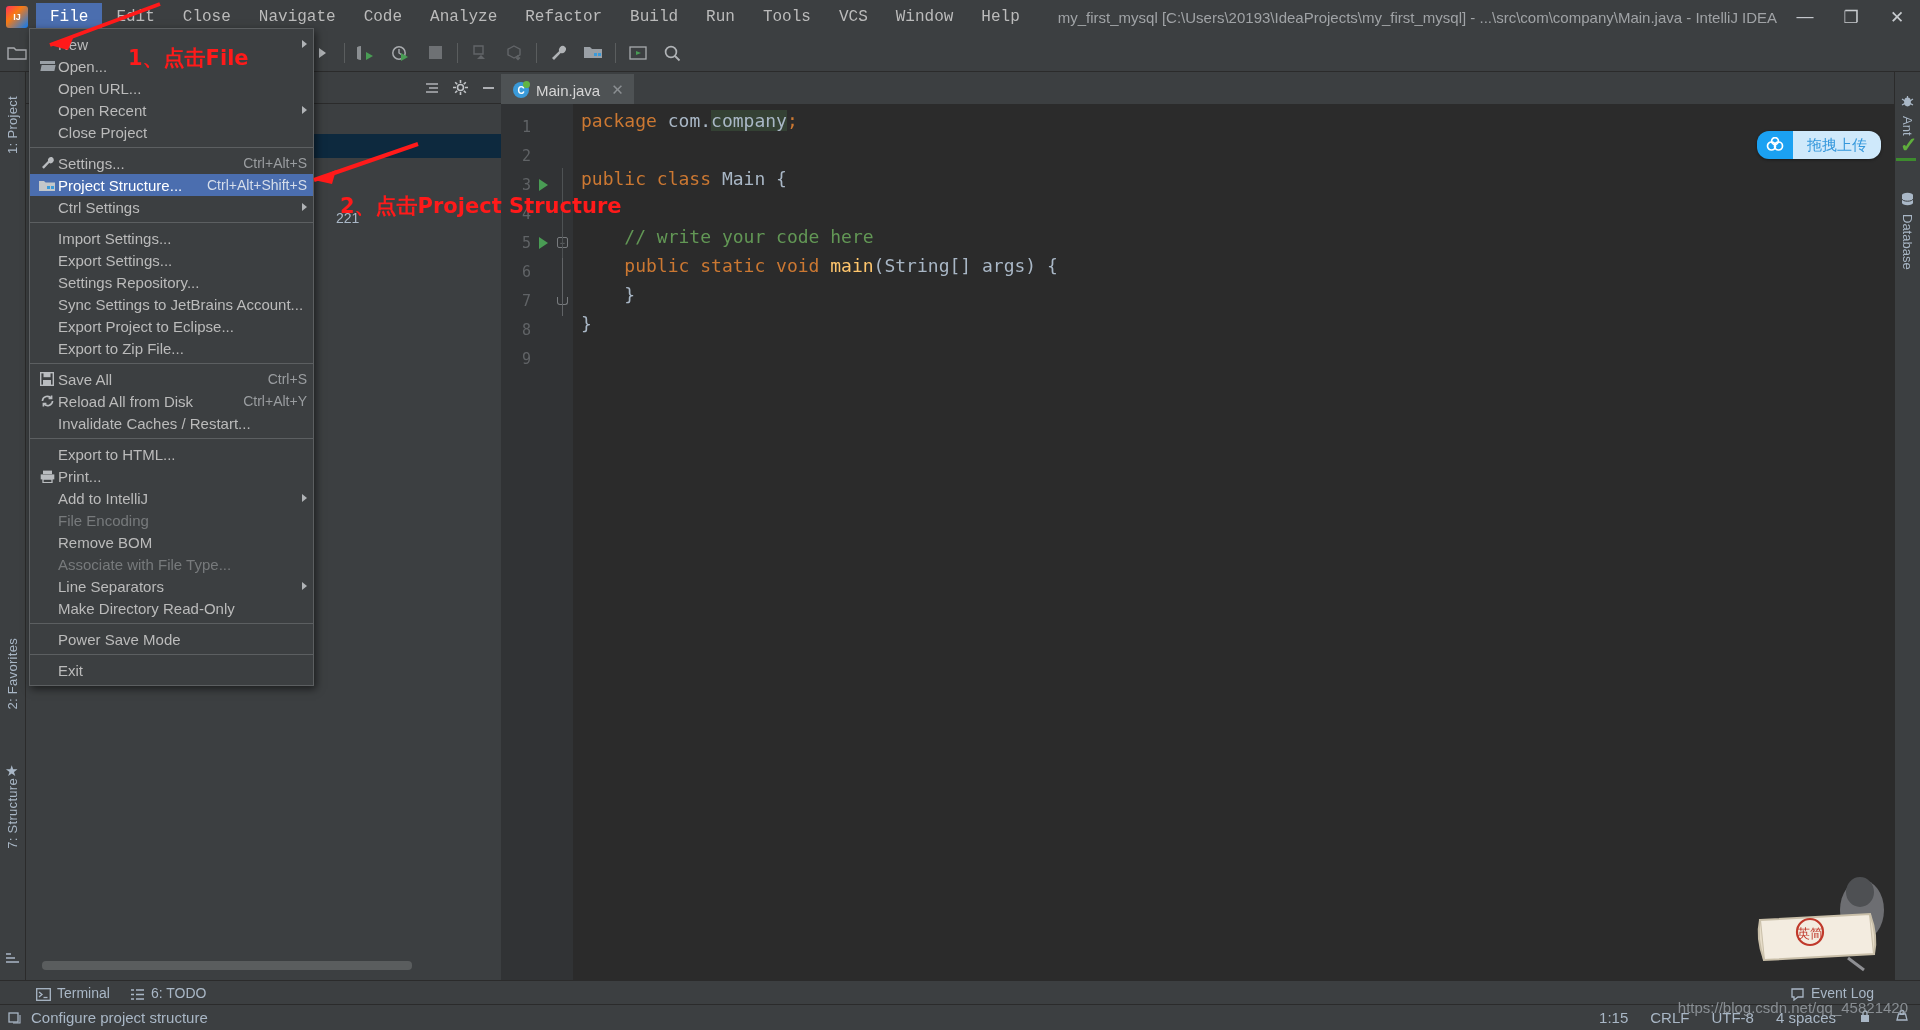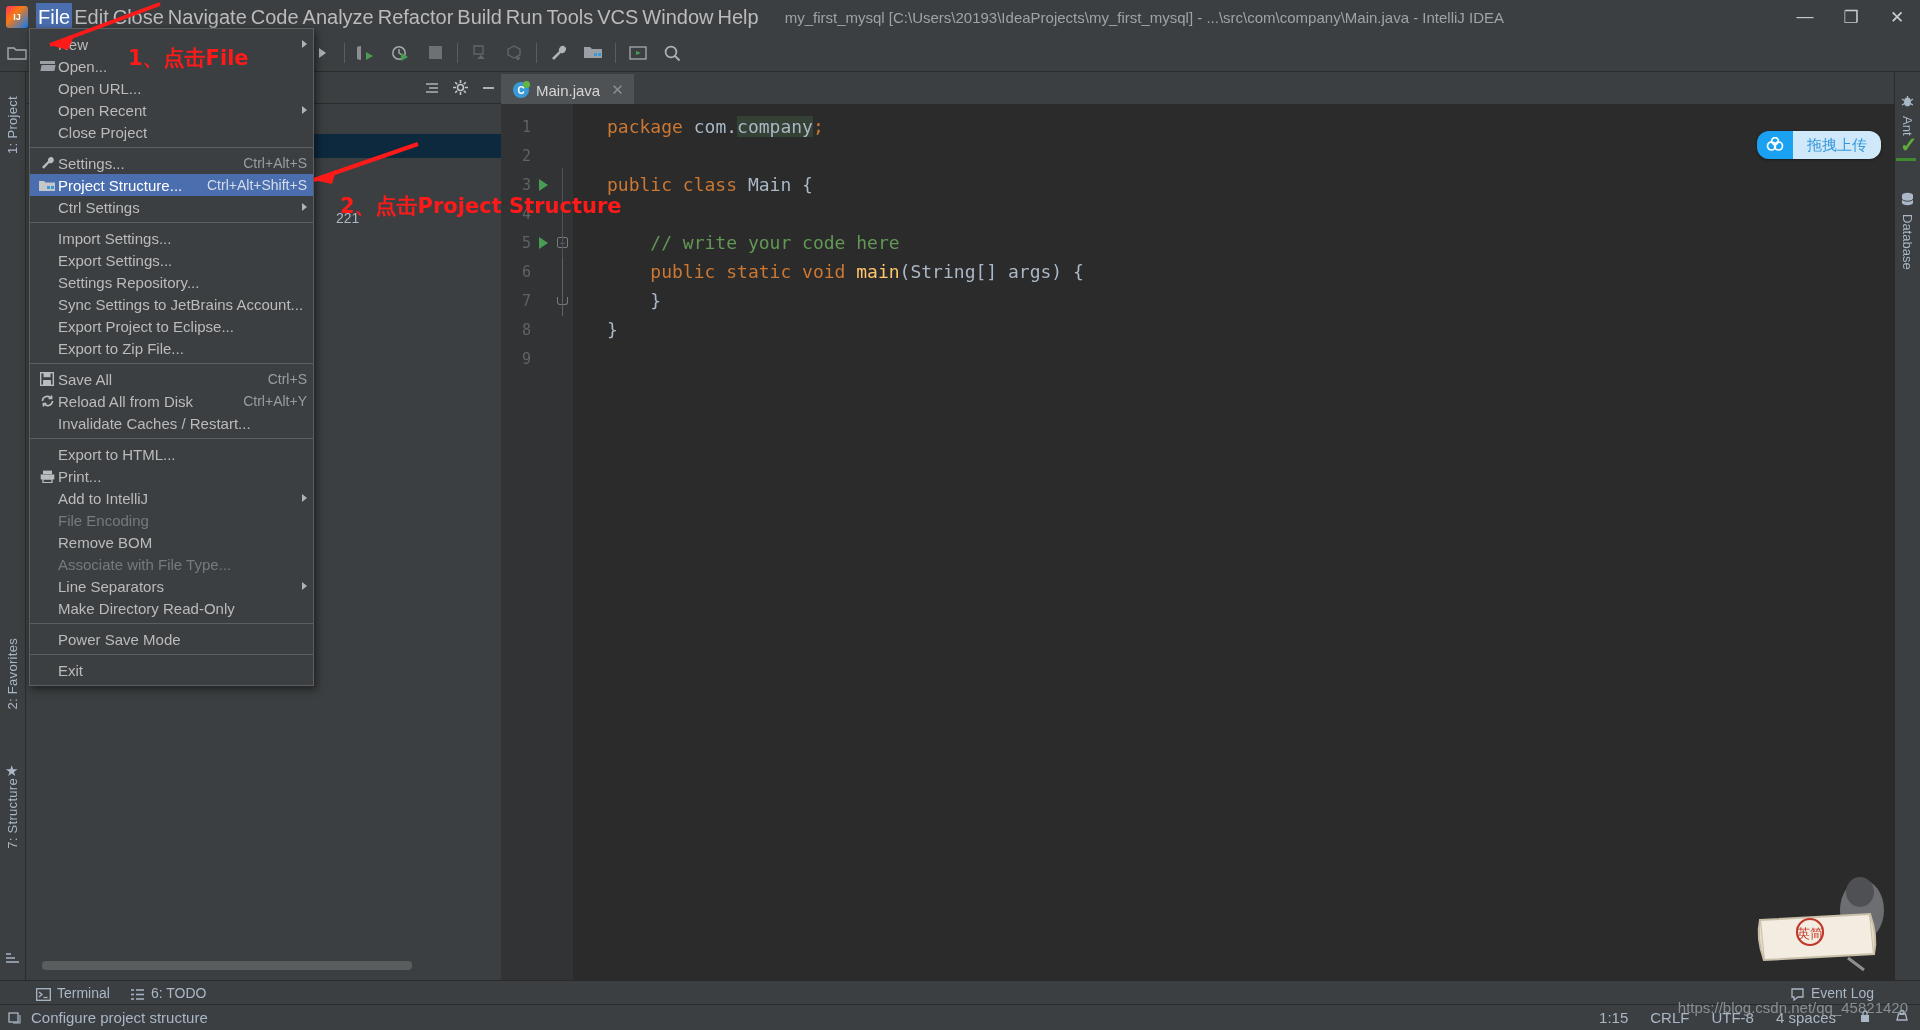--- a/index.html
+++ b/index.html
@@ -22,22 +22,22 @@
     background: linear-gradient(135deg, #fe315d 0%, #f97a12 38%, #087cfa 100%);
   }
   .ij-logo:after {
     content: "IJ"; position: absolute; left: 0; top: 0; right: 0; bottom: 0;
     color: #fff; font-size: 9px; font-weight: bold;
     display: flex; align-items: center; justify-content: center;
     font-family: "Liberation Sans", sans-serif;
   }
   .menubar { display: flex; align-items: center; height: 34px; }
   .menu-item {
-    padding: 4px 2px; font-size: 20px; color: #bbbbbb;
-    line-height: 20px; cursor: default; white-space: nowrap;
+    padding: 4px 14px; font-size: 16px; color: #bbbbbb;
+    line-height: 20px; cursor: default; white-space: nowrap; font-family: Liberation Mono, monospace;
   }
   .menu-item.active { background: #4b6eaf; color: #ffffff; }
   .window-title {
     margin-left: 24px; font-size: 15px; color: #a0a3a6; white-space: nowrap;
   }
   .winbtns {
     position: absolute; right: 0; top: 0; height: 34px;
     display: flex; align-items: center;
   }
   .winbtn {
@@ -145,24 +145,23 @@
   .fold {
     position: absolute; left: 56px; width: 11px; height: 11px;
     border: 1px solid #787b7e; color: #787b7e; font-size: 9px;
     display: flex; align-items: center; justify-content: center;
     border-radius: 2px;
   }
   .fold-line {
     position: absolute; left: 61px; width: 1px; background: #606366;
   }
   .code-pane {
-    flex: 1; padding-top: 8px; position: relative;
+    flex: 1; padding-top: 2px; position: relative;
     font-family: "DejaVu Sans Mono", monospace; font-size: 18px;
     overflow: hidden;
-    margin-left: 26px;
   }
   .code-line {
     height: 29px; line-height: 29px; white-space: pre; padding-left: 8px;
   }
   .kw  { color: #cc7832; }
   .pl  { color: #a9b7c6; }
   .cls { color: #a9b7c6; }
   .mth { color: #ffc66d; }
   .cmt { color: #629755; }
   .hl  { background: #344134; }

